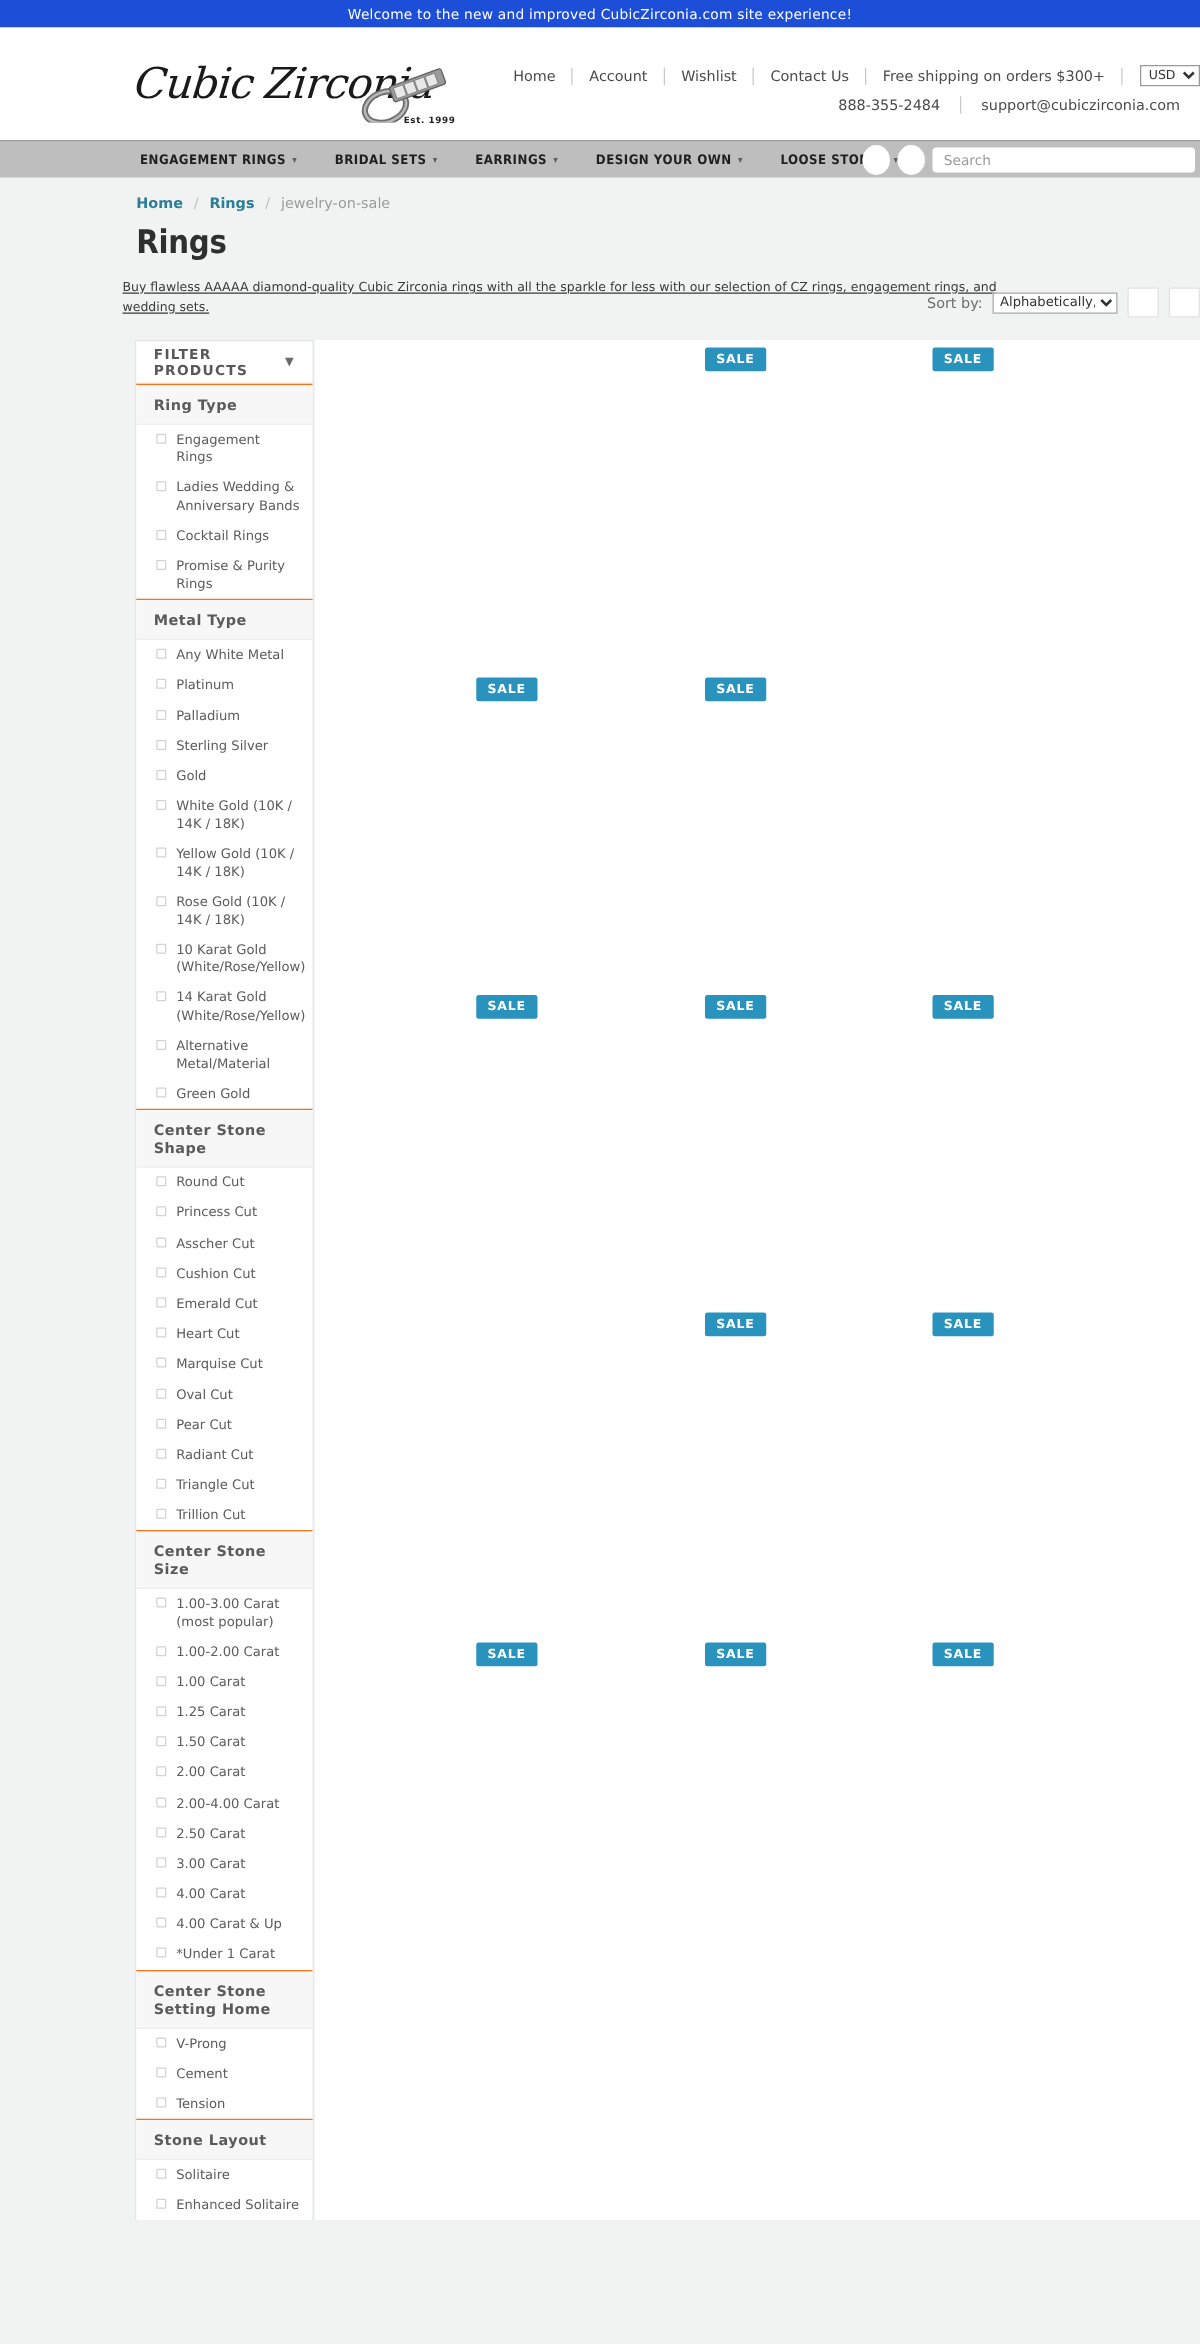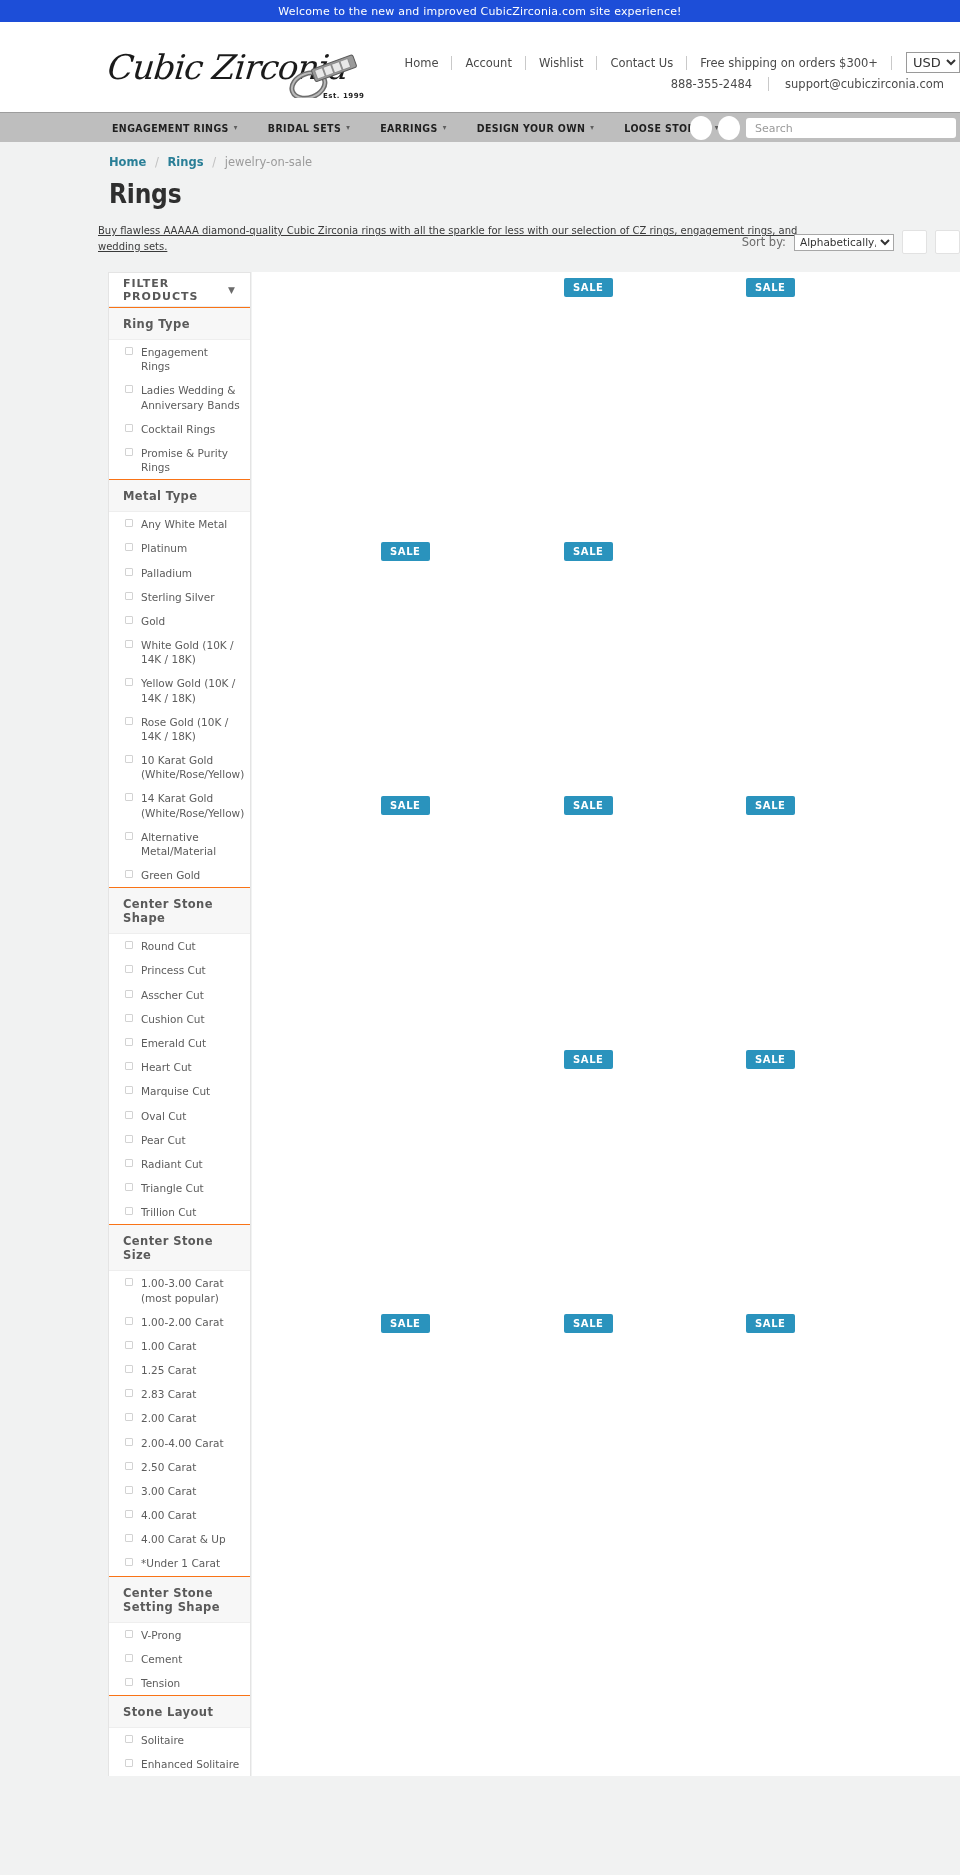--- a/index.html
+++ b/index.html
@@ -43,21 +43,21 @@
 
   .util-row{
     position:absolute; right:0; top:30px; left:350px;
     display:flex; align-items:center; justify-content:flex-end;
     gap:0px; font-size:11.5px; color:#4a4a4a;
     white-space:nowrap;
   }
   .util-row a{ color:#4a4a4a; text-decoration:none; padding:0 13px; }
   .util-sep{ width:1px; height:14px; background:#c9c9c9; display:inline-block; }
   .cur-select{
-    margin-left:14px; font-size:13px; padding:1px 2px;
+    margin-left:14px; font-size:10px; padding:1px 2px;
     border:1px solid #9a9a9a; background:#fff; color:#333;
     font-family:inherit;
   }
 
   .contact-row{
     position:absolute; right:0; top:55px; left:350px;
     display:flex; align-items:center; justify-content:flex-end;
     font-size:11.5px; color:#4a4a4a; white-space:nowrap;
   }
   .contact-row a{ color:#4a4a4a; text-decoration:none; padding:0 16px;text-align:right; }
@@ -412,21 +412,21 @@
           <div class="f-opt">
             <span class="cbx"></span>
             <span>1.00 Carat</span>
           </div>
           <div class="f-opt">
             <span class="cbx"></span>
             <span>1.25 Carat</span>
           </div>
           <div class="f-opt">
             <span class="cbx"></span>
-            <span>2.83 Carat</span>
+            <span>1.50 Carat</span>
           </div>
           <div class="f-opt">
             <span class="cbx"></span>
             <span>2.00 Carat</span>
           </div>
           <div class="f-opt">
             <span class="cbx"></span>
             <span>2.00-4.00 Carat</span>
           </div>
           <div class="f-opt">
@@ -442,21 +442,21 @@
             <span>4.00 Carat</span>
           </div>
           <div class="f-opt">
             <span class="cbx"></span>
             <span>4.00 Carat &amp; Up</span>
           </div>
           <div class="f-opt">
             <span class="cbx"></span>
             <span>*Under 1 Carat</span>
           </div>
-          <div class="f-group-title">Center Stone Setting Shape</div>
+          <div class="f-group-title">Center Stone Setting Home</div>
           <div class="f-opt">
             <span class="cbx"></span>
             <span>V-Prong</span>
           </div>
           <div class="f-opt">
             <span class="cbx"></span>
             <span>Cement</span>
           </div>
           <div class="f-opt">
             <span class="cbx"></span>

